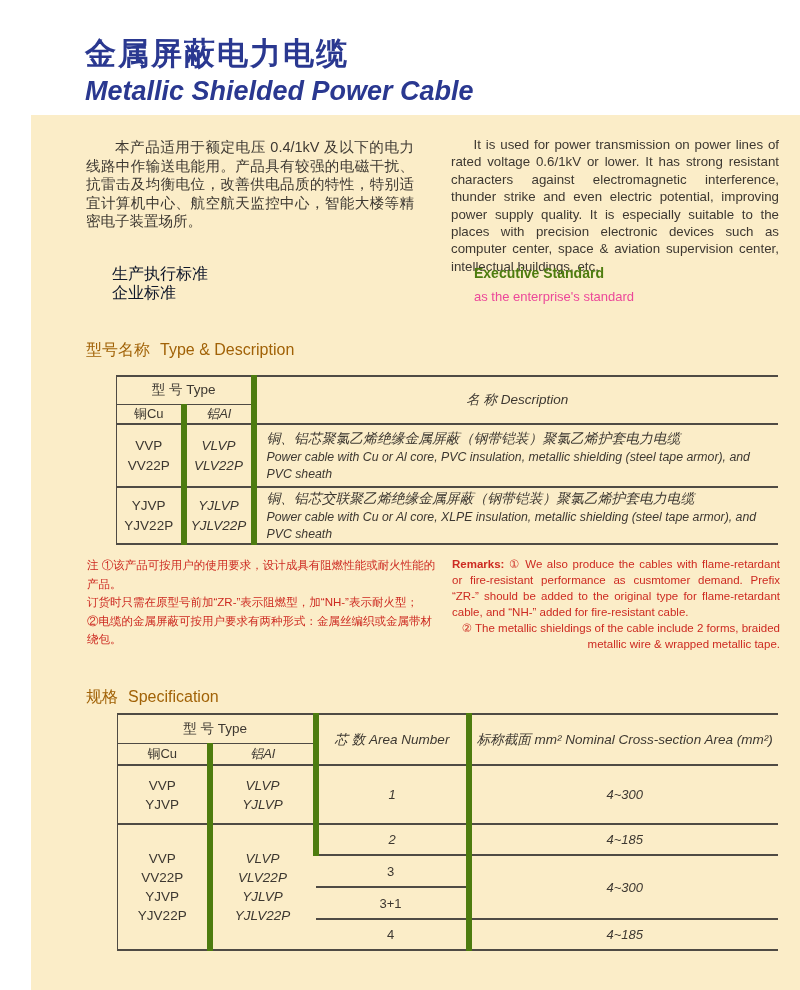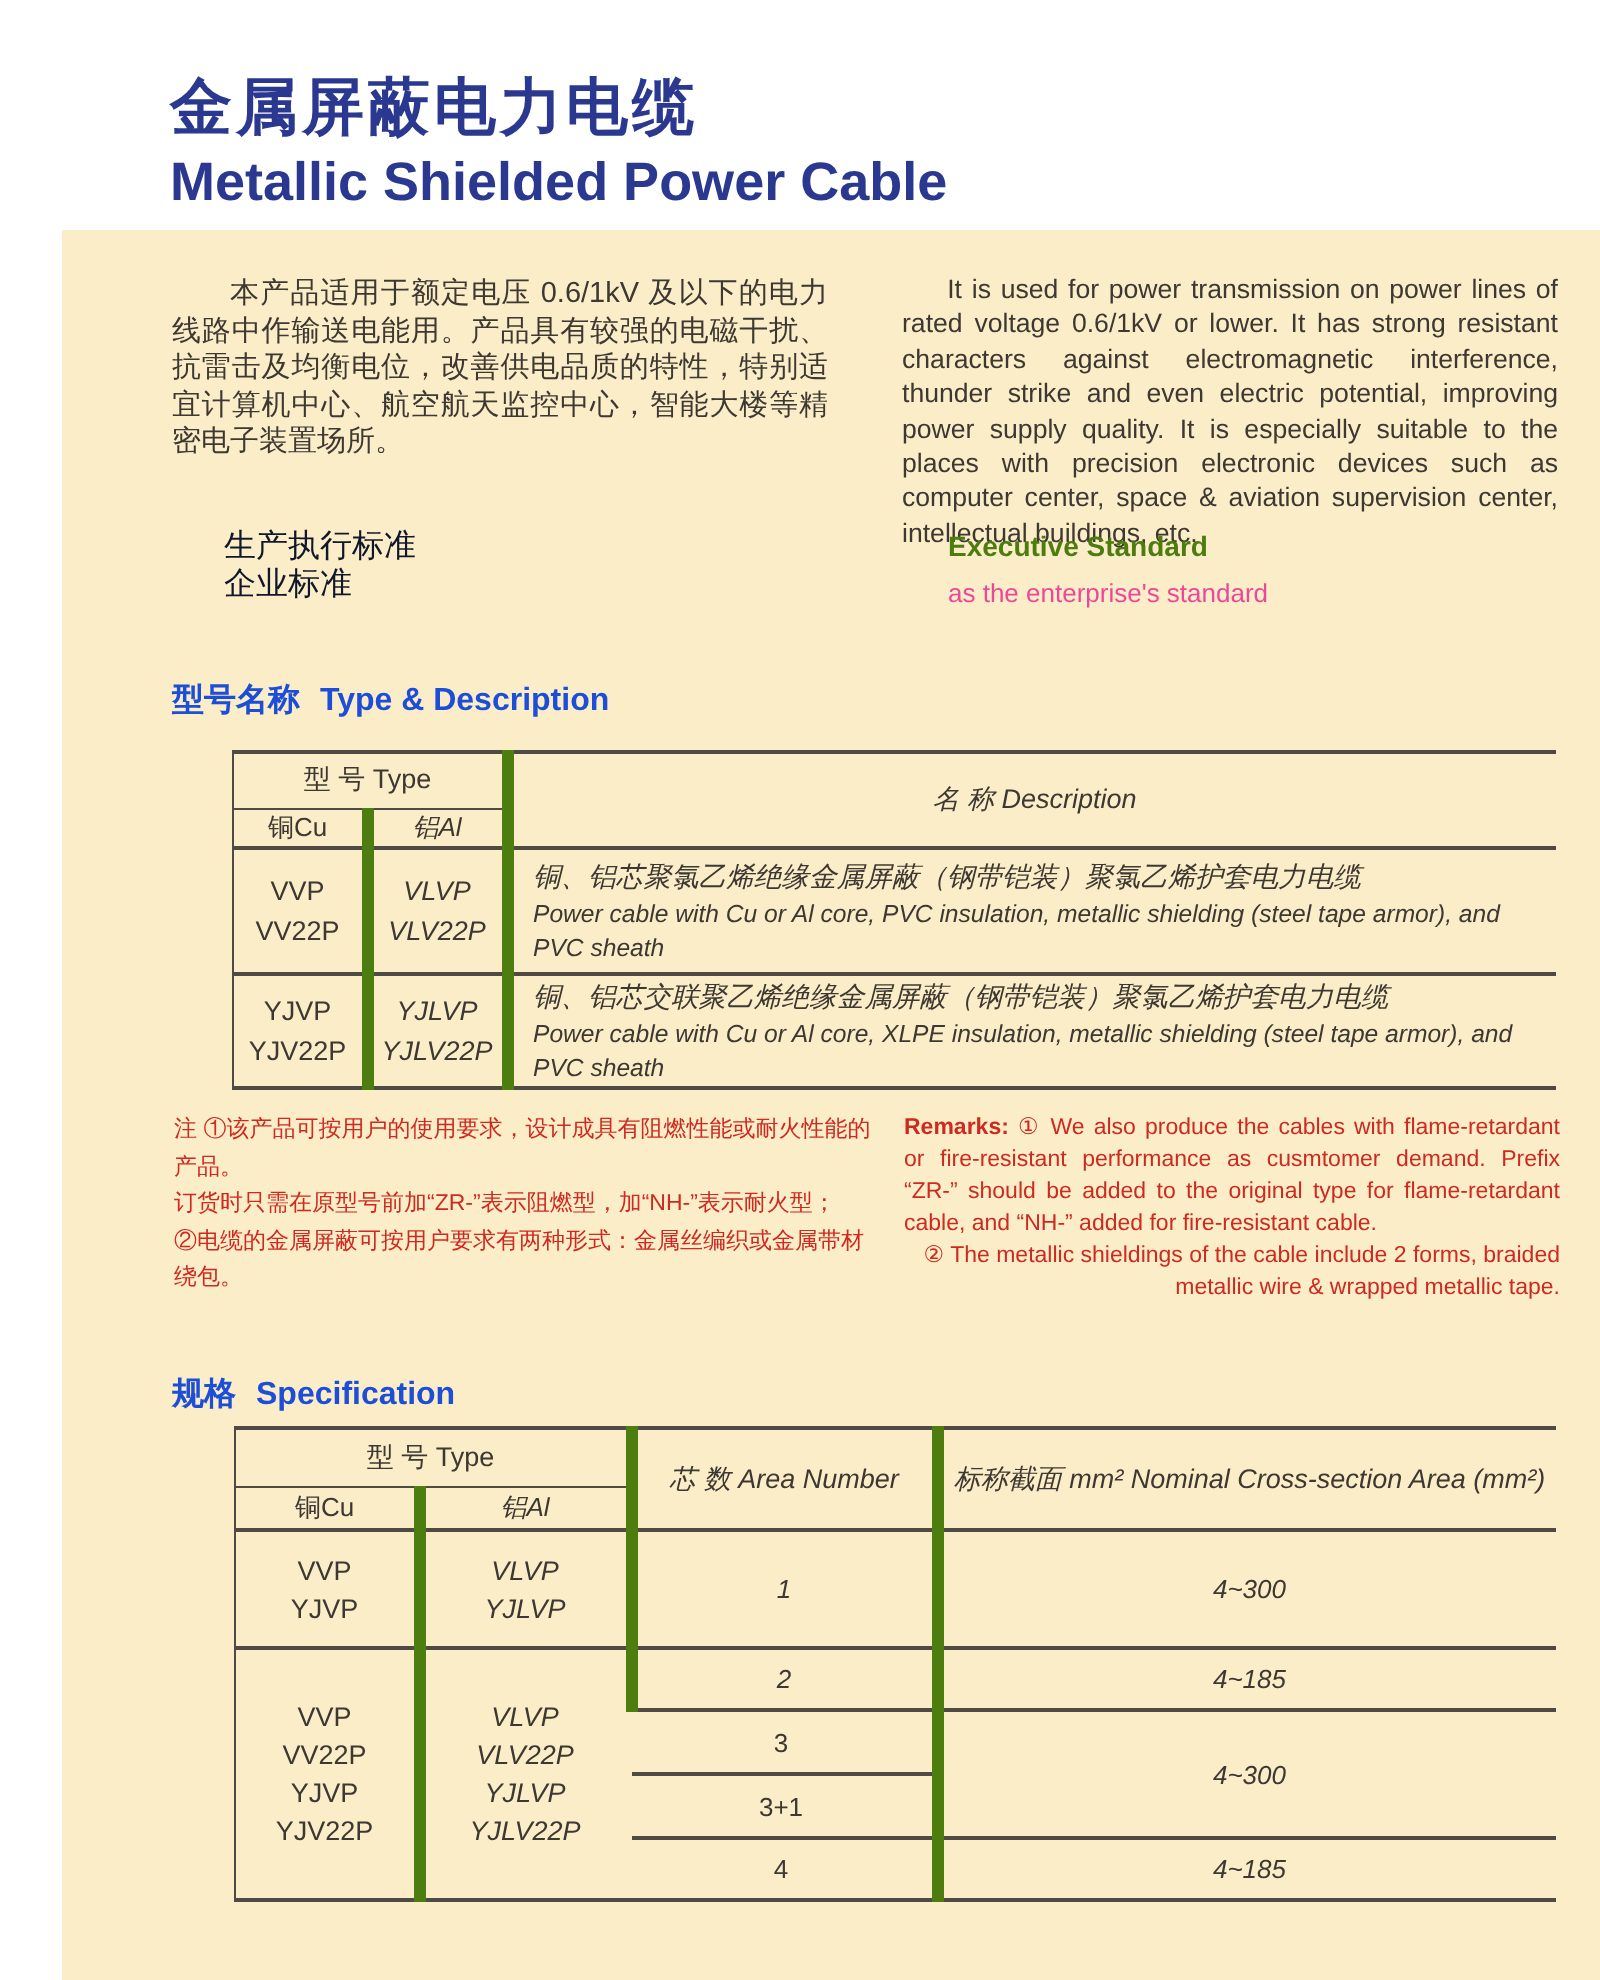--- a/index.html
+++ b/index.html
@@ -1,33 +1,33 @@
 <!DOCTYPE html>
 <html><head>
 <meta charset="utf-8">
 <style>
   * { margin:0; padding:0; box-sizing:border-box; }
   html,body { width:800px; background:#ffffff; font-family:"Liberation Sans",sans-serif; }
   .page { position:relative; width:800px; height:990px; background:#ffffff; overflow:hidden;margin-left:31px; }
   .cream-bg { position:absolute; left:0; top:115px; width:800px; height:875px; background:#FBEDC8; }
 
   .title-zh { position:absolute; left:54px; top:33px; font-size:31px; font-weight:bold; color:#2A3890; letter-spacing:2px; }
-  .title-en { position:absolute; left:54px; top:76px; font-size:27px; font-weight:bold; color:#2A3890; }
+  .title-en { position:absolute; left:54px; top:76px; font-size:27px; font-weight:bold; font-style:italic; color:#2A3890; }
 
   .intro-zh { position:absolute; left:55px; top:138px; width:328px; font-size:14.5px; line-height:18.5px;
               color:#3D3831; text-align:justify; text-indent:2em; }
   .intro-en { position:absolute; left:420px; top:136px; width:328px; font-size:13.3px; line-height:17.4px;
               color:#3D3831; text-align:justify; text-indent:1.7em; }
 
   .std-zh { position:absolute; left:81px; top:264px; font-size:16px; line-height:19px; color:#0f172a; }
   .std-en { position:absolute; left:443px; top:264px; line-height:19px; }
   .std-en .t { font-size:14px; font-weight:bold; color:#4d7c0f; display:block; }
   .std-en .s { font-size:13px; color:#ec4899; display:block; margin-top:4px; }
 
-  .sec-title { position:absolute; left:55px; font-size:16px; font-weight:bold; color:#1d4ed8; }
+  .sec-title { position:absolute; left:55px; font-size:16px; font-weight:normal; color:#a16207; }
   .sec-title .en { margin-left:10px; }
   #sec1 { top:340px; }
   #sec2 { top:687px; }
 
   .tbl { position:absolute; border-collapse:collapse; table-layout:fixed; color:#3D3831;
          border-top:2px solid #4F4B44; border-bottom:2px solid #4F4B44; border-left:1px solid #4F4B44; }
   .tbl td { padding:0; text-align:center; vertical-align:middle; }
   .tbl td + td { border-left:6px solid #4d7c0f;font-style:italic; }
   .tbl .th { font-size:13.5px; }
   .tbl tr.hB td { border-top:1px solid #4F4B44; font-size:13px; }
@@ -65,21 +65,21 @@
 </style>
 </head>
 <body>
 
 <div class="page">
   <div class="cream-bg"></div>
 
   <h1 class="title-zh">金属屏蔽电力电缆</h1>
   <h2 class="title-en">Metallic Shielded Power Cable</h2>
 
-  <p class="intro-zh">本产品适用于额定电压 0.6/1kV 及以下的电力线路中作输送电能用。产品具有较强的电磁干扰、抗雷击及均衡电位，改善供电品质的特性，特别适宜计算机中心、航空航天监控中心，智能大楼等精密电子装置场所。</p>
+  <p class="intro-zh">本产品适用于额定电压 0.4/1kV 及以下的电力线路中作输送电能用。产品具有较强的电磁干扰、抗雷击及均衡电位，改善供电品质的特性，特别适宜计算机中心、航空航天监控中心，智能大楼等精密电子装置场所。</p>
   <p class="intro-en">It is used for power transmission on power lines of rated voltage 0.6/1kV or lower. It has strong resistant characters against electromagnetic interference, thunder strike and even electric potential, improving power supply quality. It is especially suitable to the places with precision electronic devices such as computer center, space &amp; aviation supervision center, intellectual buildings, etc.</p>
 
   <div class="std-zh">
     <div>生产执行标准</div>
     <div>企业标准</div>
   </div>
   <div class="std-en">
     <span class="t">Executive Standard</span>
     <span class="s">as the enterprise's standard</span>
   </div>

